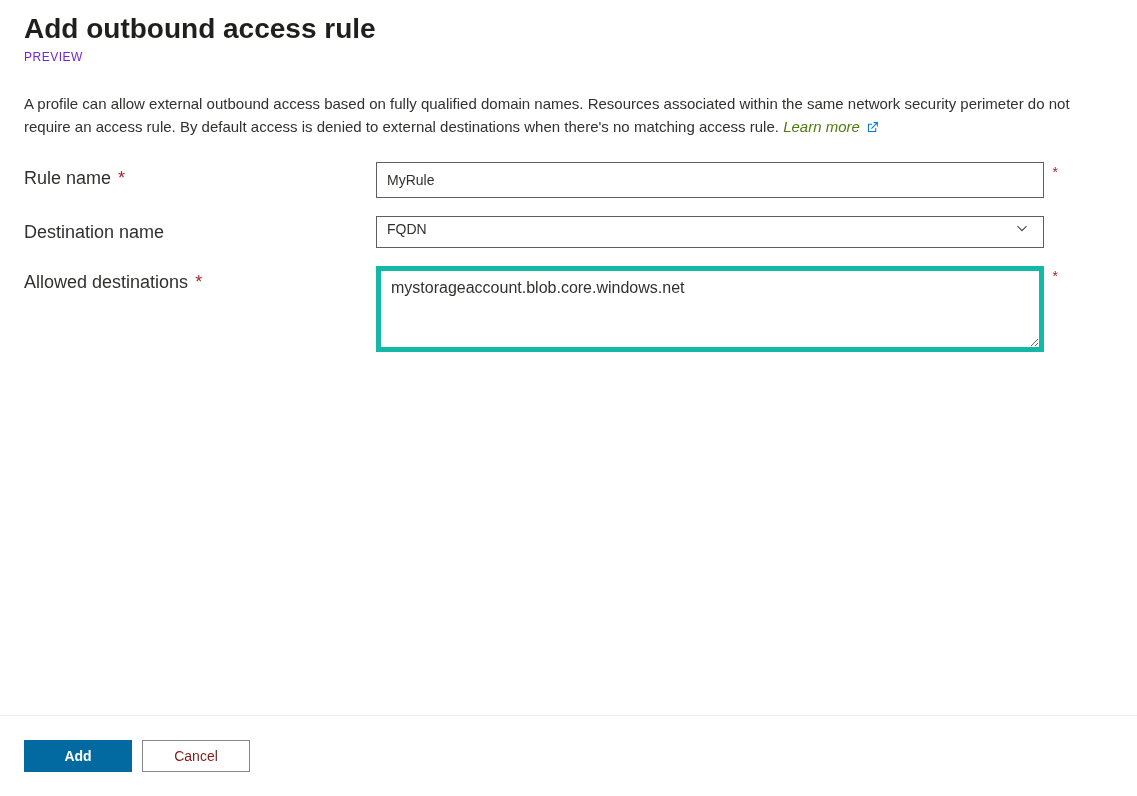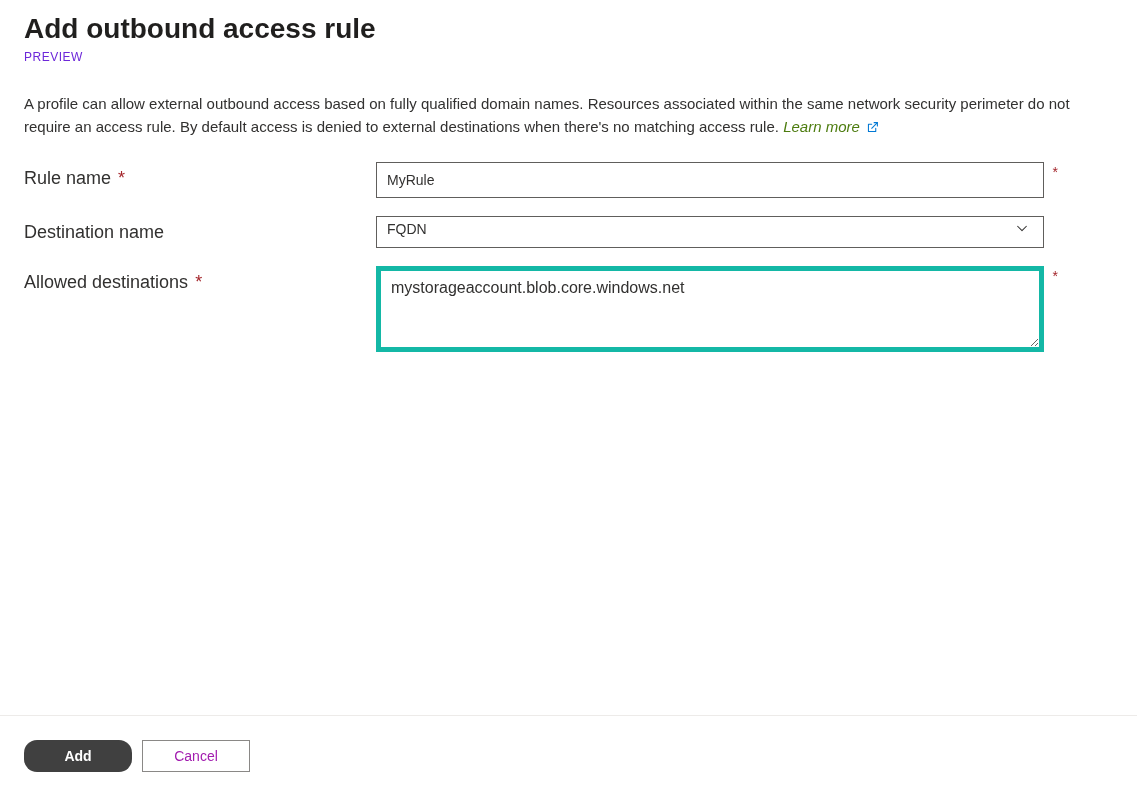--- a/index.html
+++ b/index.html
@@ -128,28 +128,27 @@
     .btn {
       height: 32px;
       padding: 0 20px;
       font-family: inherit;
       font-size: 14px;
       border: none;
       cursor: pointer;
       min-width: 108px;
     }
     .btn-primary {
-      background: #404040;
+      background: #0369a1;
       color: #ffffff;
       font-weight: 600;
-      border-radius: 13px;
     }
     .btn-secondary {
       background: #ffffff;
-      color: #a21caf;
+      color: #7f1d1d;
       border: 1px solid #8a8886;
     }
   </style>
 </head>
 <body>
 
 <div class="page-content">
   <h1 class="page-title">Add outbound access rule</h1>
   <div class="preview-label">PREVIEW</div>
 

